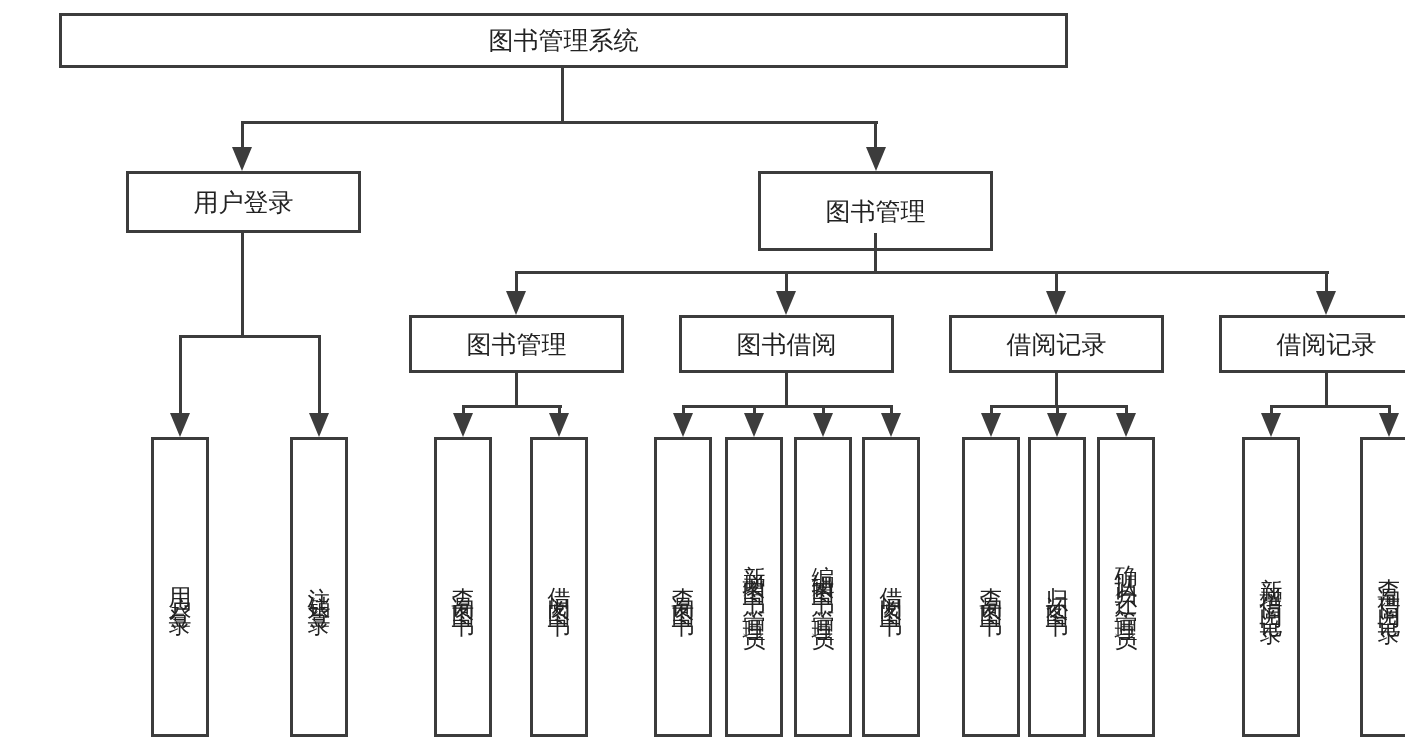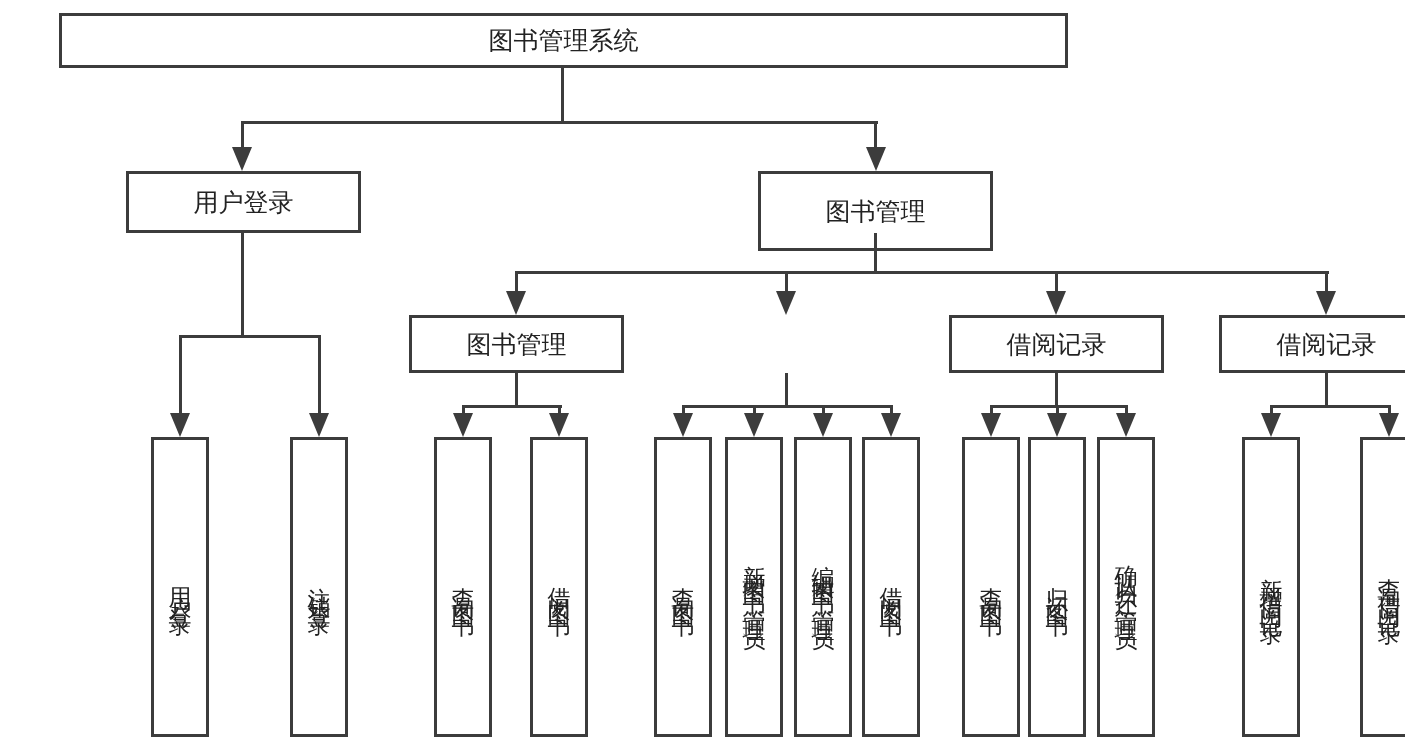--- a/index.html
+++ b/index.html
@@ -70,20 +70,23 @@
   <div class="ah" style="left:460px;top:291px"></div>
   <div class="ln" style="left:739px;top:271px;width:3px;height:23px"></div>
   <div class="ah" style="left:730px;top:291px"></div>
   <div class="ln" style="left:1009px;top:271px;width:3px;height:23px"></div>
   <div class="ah" style="left:1000px;top:291px"></div>
   <div class="ln" style="left:1279px;top:271px;width:3px;height:23px"></div>
   <div class="ah" style="left:1270px;top:291px"></div>
 
   <div class="box hbox" style="left:363px;top:315px;width:215px;height:58px">
     <span>图书管理</span>
+  </div>
+  <div class="box hbox" style="left:633px;top:315px;width:215px;height:58px">
+    <span>图书借阅</span>
   </div>
   <div class="box hbox" style="left:903px;top:315px;width:215px;height:58px">
     <span>借阅记录</span>
   </div>
   <div class="box hbox" style="left:1173px;top:315px;width:215px;height:58px">
     <span>借阅记录</span>
   </div>
 
   <div class="ln" style="left:469px;top:373px;width:3px;height:35px"></div>
   <div class="ln" style="left:416px;top:405px;width:100px;height:3px"></div>

